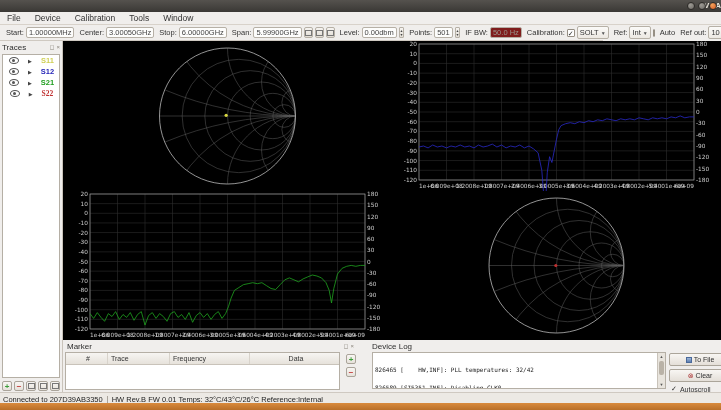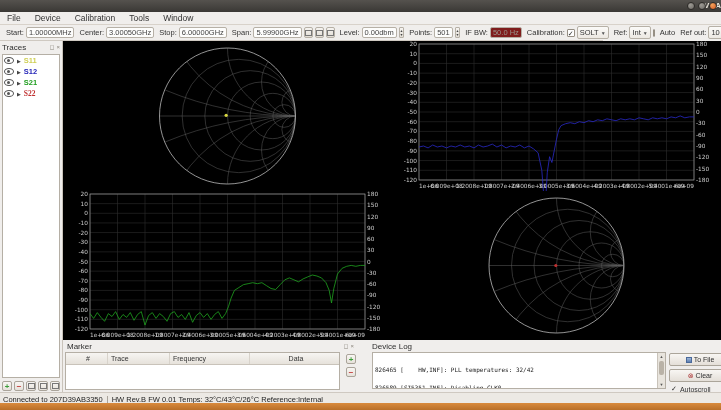--- a/index.html
+++ b/index.html
@@ -42,21 +42,21 @@
   .mini-btn .glyph{width:5px;height:4px;border:1px solid #777;}
   
   .sidebar{position:absolute;left:0;top:41px;width:63px;height:351px;background:#f0eeec;
            border-right:1px solid #c9c3ba;box-sizing:border-box;}
   .panel-head{display:flex;align-items:center;height:11px;padding:1px 2px;}
   .panel-title{font-size:8px;color:#2d2d2d;text-align:right;}
   .dockicons{margin-left:auto;display:flex;gap:2px;}
   .dockicon{font-size:6px;line-height:7px;color:#8a857c;}
   .trace-list{position:absolute;left:2px;right:2px;top:13px;bottom:14px;background:#fff;
               border:1px solid #b5afa5;overflow:hidden;}
-  .trace-row{display:flex;align-items:center;gap:3px;height:11px;padding-left:1px;}
+  .trace-row{display:flex;align-items:center;gap:9px;height:11px;padding-left:1px;justify-content:center;}
   .eye{position:relative;width:8px;height:5px;border:1px solid #555;border-radius:50%;background:#fff;flex:0 0 auto;}
   .eye i{position:absolute;left:2px;top:0.5px;width:3px;height:3px;background:#555;border-radius:50%;}
   .tri{font-size:5px;color:#444;}
   .trace-label{font-size:7.5px;font-weight:bold;}
   .sidebar-btns{position:absolute;left:2px;bottom:1px;display:flex;gap:2px;align-items:center;}
   .sq-btn{width:10px;height:10px;border:1px solid #aaa49a;border-radius:2px;background:linear-gradient(#f8f6f3,#e6e1da);
           display:inline-flex;align-items:center;justify-content:center;font-size:8px;font-weight:bold;box-sizing:border-box;}
   .sq-btn.plus{color:#3a9d3a;}
   .sq-btn.minus{color:#c43b3b;}
   .sq-btn .glyph{width:5px;height:4px;border:1px solid #777;}

